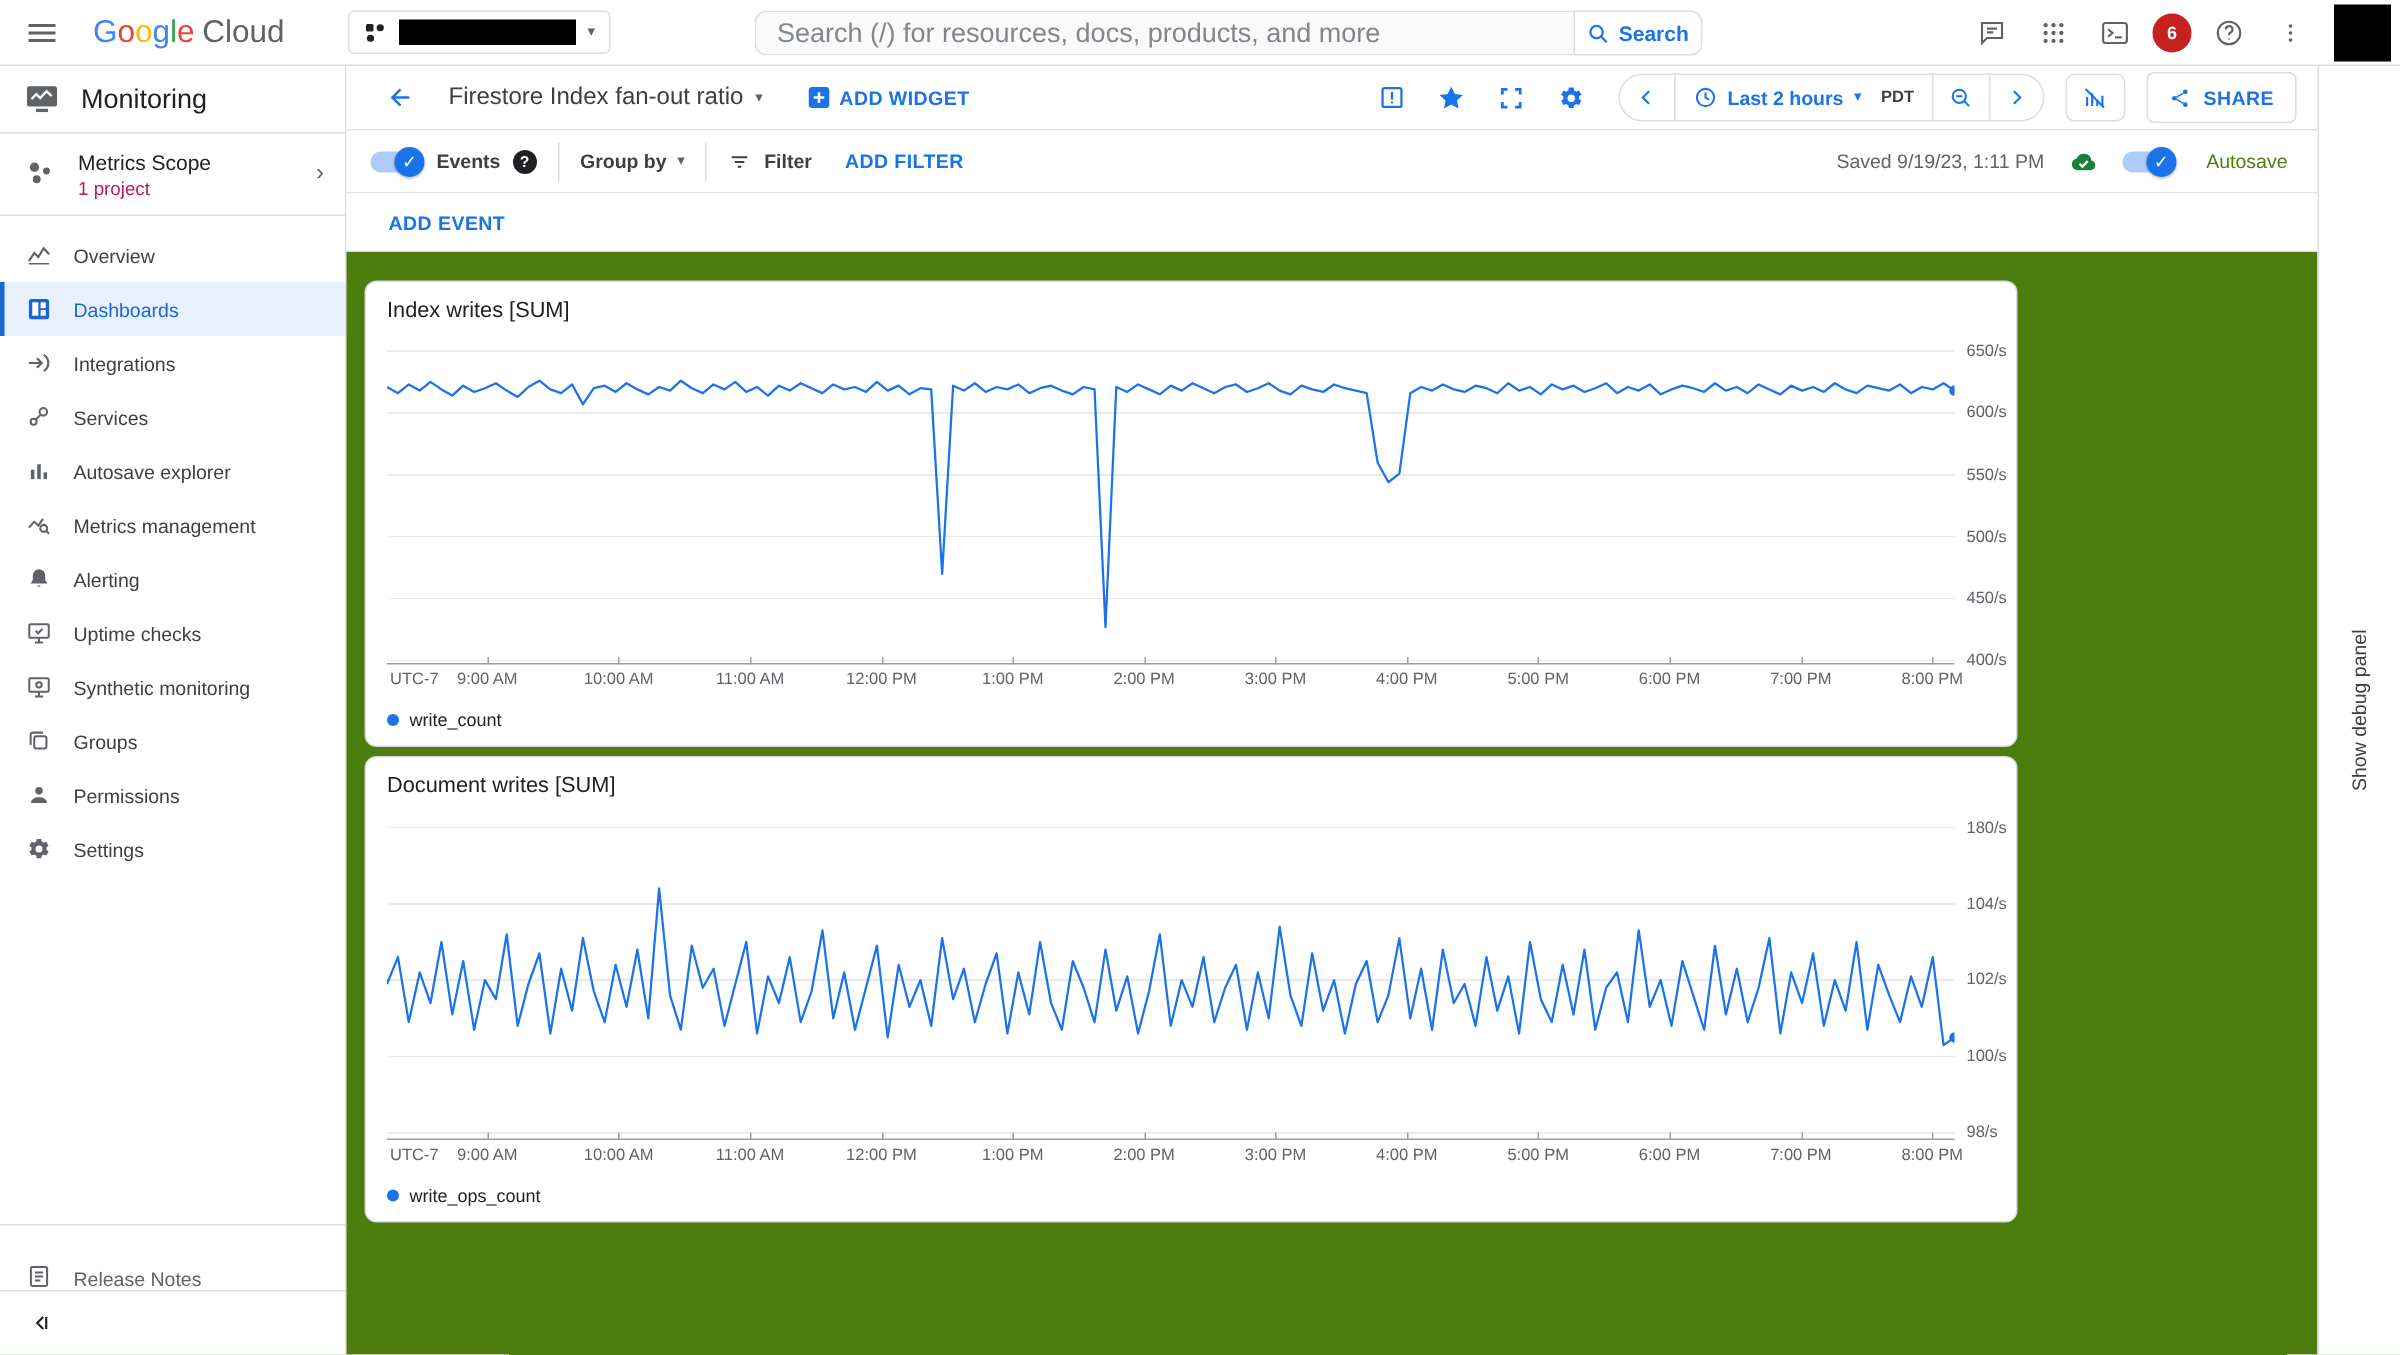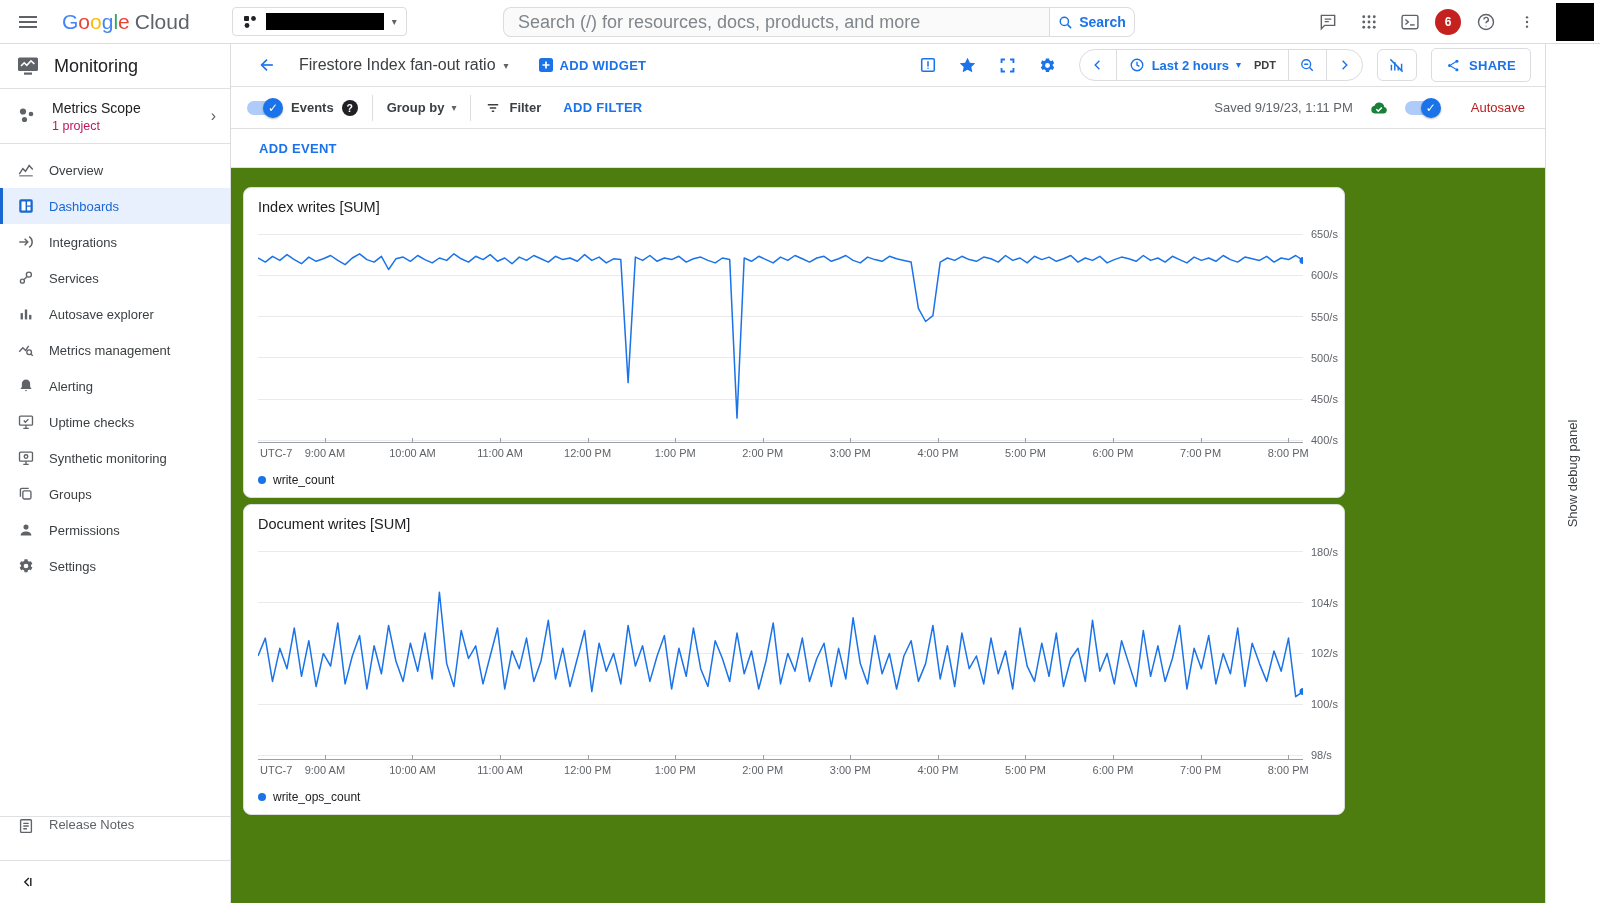--- a/index.html
+++ b/index.html
@@ -43,21 +43,21 @@
   .scope-chev { color:#5f6368; font-size:16px; padding-right:4px; }
   .nav-list { padding-top:8px; }
   .nav-item { height:36px; display:flex; align-items:center; gap:14px; padding-left:17px; font-size:13px; color:#3c4043; cursor:pointer; position:relative; }
   .nav-item .nicon { width:18px; height:18px; color:#5f6368; display:flex; align-items:center; justify-content:center; }
   .nav-item .nicon svg { width:18px; height:18px; display:block; }
   .nav-item.active { background:#e8f0fe; color:#1967d2; }
   .nav-item.active .nicon { color:#1967d2; }
   .nav-item.active::before { content:""; position:absolute; left:0; top:0; bottom:0; width:3px; background:#1967d2; }
   .side-spacer { flex:1; }
   .side-bottom { border-top:1px solid #e0e0e0; }
-  .release-row { height:44px; display:flex; align-items:flex-start; gap:14px; padding-left:17px; font-size:13px; color:#5f6368; border-bottom:1px solid #e0e0e0; cursor:pointer; }
+  .release-row { height:44px; display:flex; align-items:flex-end; gap:14px; padding-left:17px; font-size:13px; color:#5f6368; border-bottom:1px solid #e0e0e0; cursor:pointer; }
   .collapse-row { height:42px; display:flex; align-items:center; padding-left:20px; color:#3c4043; cursor:pointer; }
 
   
   .main { flex:1; min-width:0; display:flex; flex-direction:column; }
   .dash-header { height:43px; flex:0 0 43px; border-bottom:1px solid #e0e0e0; display:flex; align-items:center; padding:0 14px 0 22px; background:#fff; }
   .back-btn { width:28px; height:28px; color:#1a73e8; display:flex; align-items:center; justify-content:center; cursor:pointer; }
   .dash-title { font-size:16px; color:#3c4043; margin-left:18px; }
   .title-caret { color:#5f6368; font-size:10px; margin-left:8px; cursor:pointer; }
   .add-widget { margin-left:30px; display:flex; align-items:center; gap:7px; color:#1a73e8; font-size:13px; font-weight:bold; letter-spacing:.3px; cursor:pointer; }
   .dh-right { margin-left:auto; display:flex; align-items:center; gap:6px; }
@@ -77,21 +77,21 @@
   .toggle { width:34px; height:14px; border-radius:7px; background:#aecbfa; position:relative; cursor:pointer; flex:0 0 34px; }
   .toggle .knob { position:absolute; right:-2px; top:-3px; width:20px; height:20px; border-radius:50%; background:#1a73e8; color:#fff; font-size:12px; display:flex; align-items:center; justify-content:center; box-shadow:0 1px 2px rgba(0,0,0,.3); }
   .tool-label { font-size:13px; font-weight:bold; color:#3c4043; margin-left:10px; }
   .qmark { width:16px; height:16px; border-radius:50%; background:#202124; color:#fff; font-size:10.5px; font-weight:bold; display:flex; align-items:center; justify-content:center; margin-left:8px; cursor:pointer; }
   .v-div { width:1px; height:26px; background:#dadce0; margin:0 14px; }
   .groupby { display:flex; align-items:center; gap:7px; font-size:13px; font-weight:bold; color:#3c4043; cursor:pointer; }
   .filter-lbl { display:flex; align-items:center; gap:8px; font-size:13px; font-weight:bold; color:#3c4043; cursor:pointer; }
   .add-filter { color:#1a73e8; font-size:13px; font-weight:bold; letter-spacing:.3px; margin-left:22px; cursor:pointer; }
   .tb-right { margin-left:auto; display:flex; align-items:center; gap:14px; padding-right:4px; }
   .saved-txt { font-size:13px; color:#5f6368; }
-  .autosave-lbl { font-size:13px; color:#b91c1c; margin-left:18px; }
+  .autosave-lbl { font-size:13px; color:#4d7c0f; margin-left:8px; }
 
   .add-event-row { height:39px; flex:0 0 39px; border-bottom:1px solid #e0e0e0; display:flex; align-items:center; padding-left:28px; background:#fff; }
   .add-event { color:#1a73e8; font-size:13px; font-weight:bold; letter-spacing:.3px; cursor:pointer; }
 
   .content { flex:1; background:#4d7c0f; padding:19px 0 0 12px; overflow:hidden; }
   .chart-card { width:1102px; background:#fff; border:1px solid #dadce0; border-radius:8px; padding:11px 0 8px 14px; margin-bottom:6px; }
   .chart-title { font-size:14.5px; color:#202124; margin-bottom:12px; }
   .chart-row { display:flex; }
   .plot-wrap { position:relative; width:1045px; height:215px; flex:0 0 1045px; }
   .plot-svg { position:absolute; inset:0; width:1045px; height:215px; }

